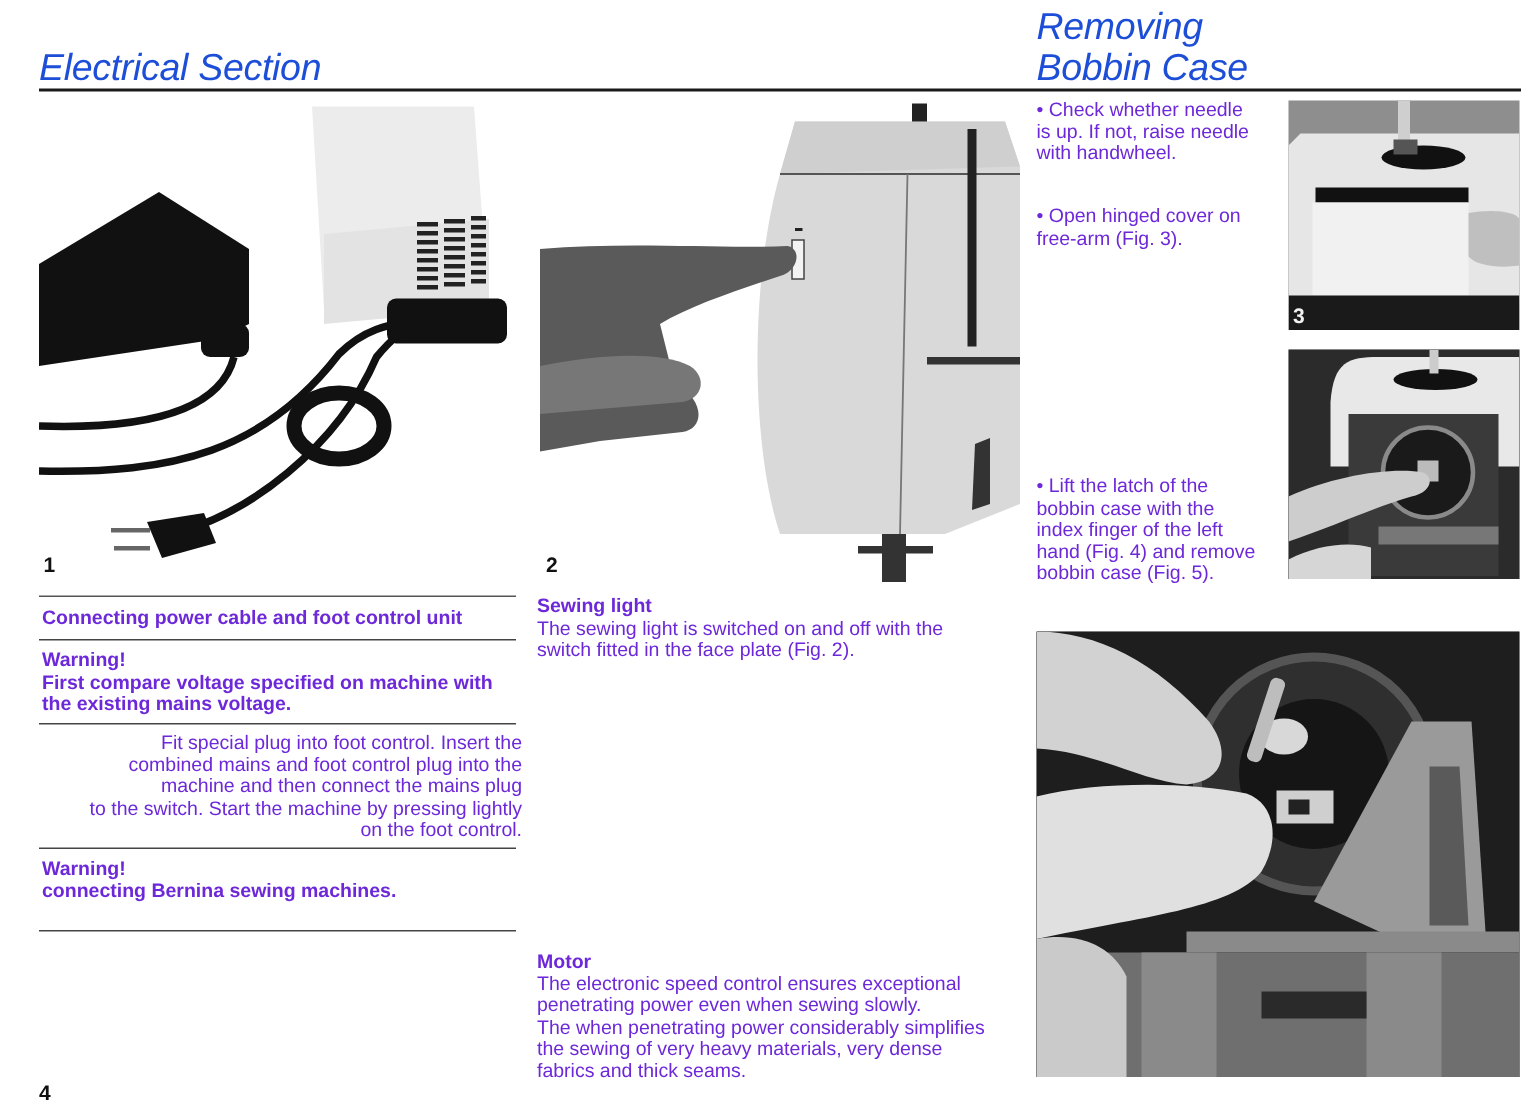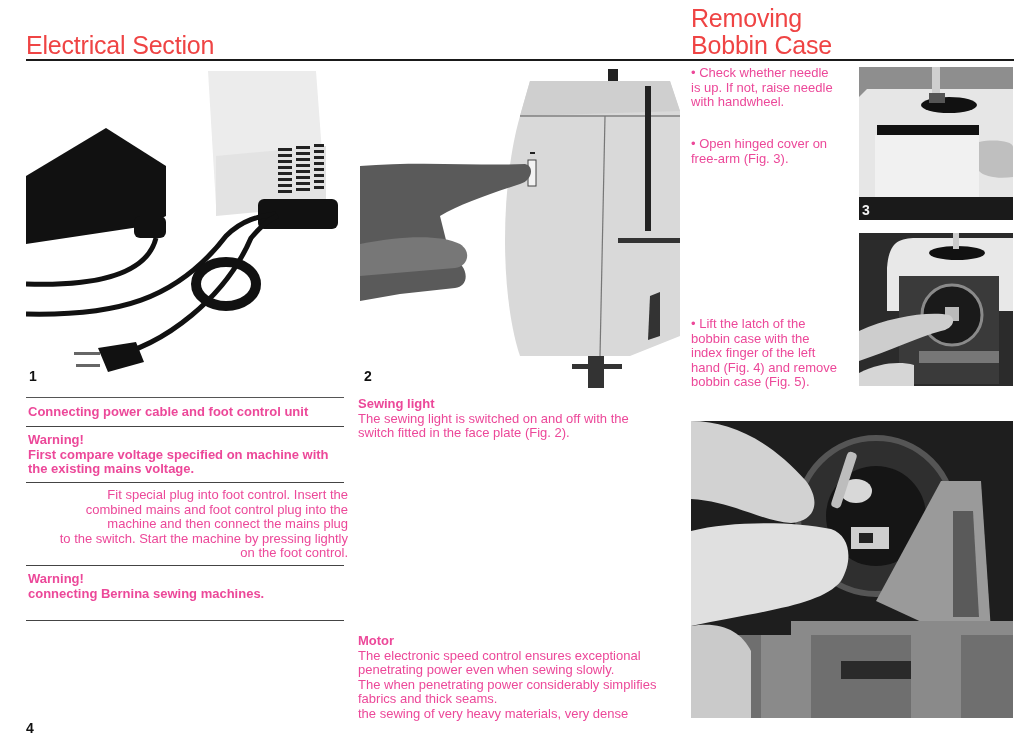--- a/index.html
+++ b/index.html
@@ -2,24 +2,24 @@
 <html><head>
 <meta charset="utf-8">
 <style>
   html, body { margin: 0; padding: 0; }
   body {
     width: 1024px; height: 744px; position: relative; overflow: hidden;
     background: #ffffff; color: #111111;
     font-family: "Liberation Sans", "DejaVu Sans", sans-serif;
   }
   .abs { position: absolute; }
-  .h-title { font-size: 25px; font-weight: 400; line-height: 26px; color: #ef4444; letter-spacing: -0.2px; }
+  .h-title { font-size: 25px; font-weight: 400; line-height: 26px; color: #1d4ed8; letter-spacing: -0.2px; font-style: italic; }
   .rule-thick { position: absolute; height: 2px; background: #1a1a1a; }
   .rule-thin { position: absolute; height: 1px; background: #444; }
-  .txt { font-size: 13px; line-height: 14.5px; color: #ec4899; }
+  .txt { font-size: 13px; line-height: 14.5px; color: #6d28d9; }
   .bold { font-weight: 700; }
   .fig { position: absolute; overflow: hidden; background: #fff; }
   .fignum { position: absolute; font-size: 14px; font-weight: 700; color: #111; }
   .fignum.light { color: #f2f2f2; }
   p { margin: 0; }
 </style>
 </head>
 <body>
 
 <div class="abs h-title" style="left:26px; top:32px;">Electrical Section</div>
@@ -128,22 +128,22 @@
 <div class="abs txt" style="left:358px; top:397px; width:330px;">
   <p class="bold">Sewing light</p>
   <p>The sewing light is switched on and off with the</p>
   <p>switch fitted in the face plate (Fig. 2).</p>
 </div>
 <div class="abs txt" style="left:358px; top:634px; width:330px;">
   <p class="bold">Motor</p>
   <p>The electronic speed control ensures exceptional</p>
   <p>penetrating power even when sewing slowly.</p>
   <p>The when penetrating power considerably simplifies</p>
+  <p>the sewing of very heavy materials, very dense</p>
   <p>fabrics and thick seams.</p>
-  <p>the sewing of very heavy materials, very dense</p>
 </div>
 
 <div class="abs txt" style="left:691px; top:66px; width:160px;">
   <p>• Check whether needle</p>
   <p>is up. If not, raise needle</p>
   <p>with handwheel.</p>
 </div>
 <div class="abs txt" style="left:691px; top:137px; width:160px;">
   <p>• Open hinged cover on</p>
   <p>free-arm (Fig. 3).</p>

